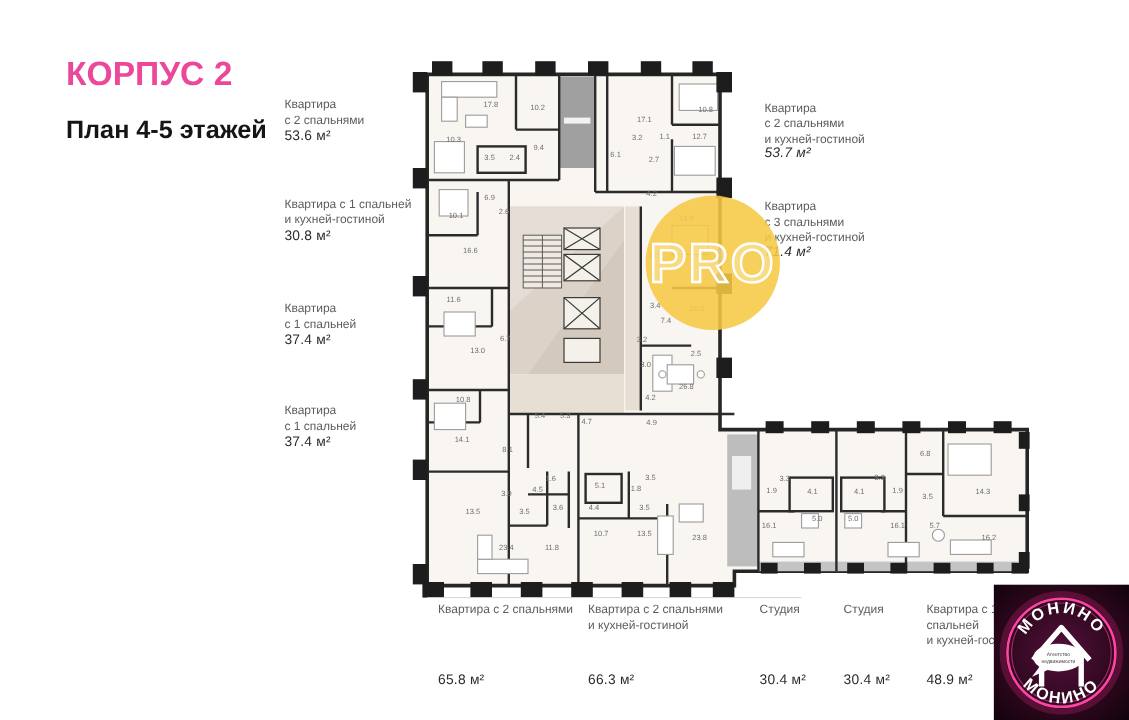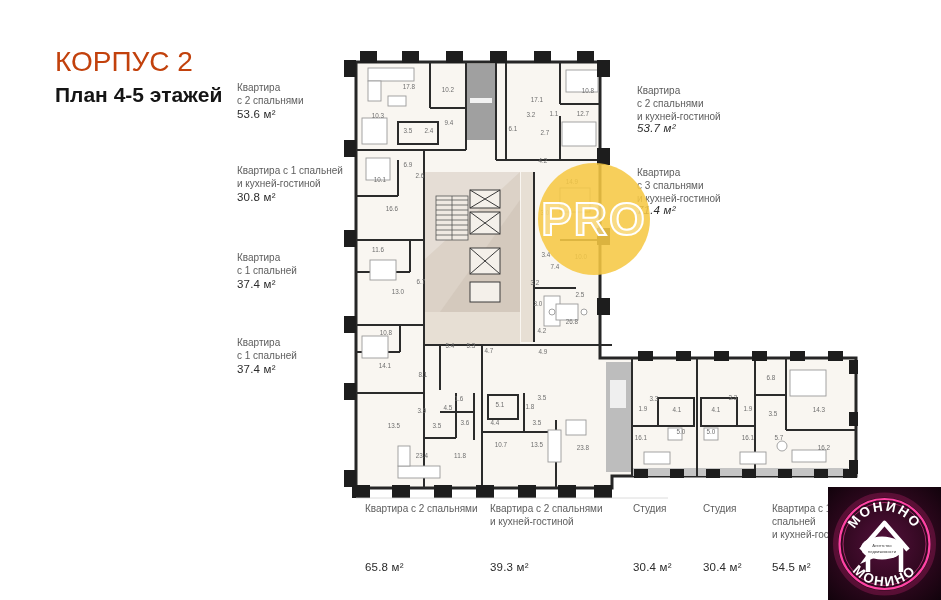--- a/index.html
+++ b/index.html
@@ -1,21 +1,21 @@
 <!DOCTYPE html>
 <html><head>
 <meta charset="utf-8">
 <style>
   html,body{margin:0;padding:0;background:#fff;}
   .page{position:relative;width:941px;height:600px;background:#ffffff;overflow:hidden;
         font-family:"Liberation Sans",sans-serif;}
   
   .title{position:absolute;left:55px;top:44px;}
-  .title .t1,.title .t2{font-size:28px;font-weight:normal;color:#c2410c;line-height:1.25;}
-  .title .t3{font-size:21px;font-weight:bold;color:#151515;line-height:1.35;margin-top:2px;}
+  .title .t1,.title .t2{font-size:28px;font-weight:bold;color:#ec4899;line-height:1.25;}
+  .title .t3{font-size:21px;font-weight:bold;color:#151515;line-height:1.35;margin-top:16px;}
   
   .apt{position:absolute;color:#555;}
   .apt .nm{font-size:10px;line-height:1.3;color:#5d5d5d;white-space:pre-line;}
   .apt .ar{position:absolute;left:0;font-size:11.5px;color:#2b2b2b;letter-spacing:.2px;}
   .offA .ar{top:27px;} .offB .ar{top:38px;font-style:italic;} .offC .ar{top:19px;margin-top:40px;}
   .plan-svg{position:absolute;left:340px;top:50px;}
   .stamp-svg{position:absolute;left:828px;top:487px;}
 </style>
 </head>
 <body>
@@ -61,34 +61,34 @@
     <div class="ar">71.4 м²</div>
   </div>
 
   <div class="apt offC" style="left:365px;top:502px;width:118px">
     <div class="nm">Квартира с 2 спальнями</div>
     <div class="ar">65.8 м²</div>
   </div>
   <div class="apt offC" style="left:490px;top:502px;width:120px">
     <div class="nm">Квартира с 2 спальнями
 и кухней-гостиной</div>
-    <div class="ar">39.3 м²</div>
+    <div class="ar">66.3 м²</div>
   </div>
   <div class="apt offC" style="left:633px;top:502px;width:60px">
     <div class="nm">Студия</div>
     <div class="ar">30.4 м²</div>
   </div>
   <div class="apt offC" style="left:703px;top:502px;width:60px">
     <div class="nm">Студия</div>
     <div class="ar">30.4 м²</div>
   </div>
   <div class="apt offC" style="left:772px;top:502px;width:100px">
     <div class="nm">Квартира с 1 спальней
 и кухней-гостиной</div>
-    <div class="ar">54.5 м²</div>
+    <div class="ar">48.9 м²</div>
   </div>
 
   <svg class="plan-svg" width="530" height="455" viewBox="340 50 530 455">
 
     <path d="M356,62 L600,62 L600,358 L856,358 L856,476 L612,476 L612,488 L356,488 Z" fill="#f9f6f1" stroke="#262626" stroke-width="3"></path>
 
     <g>
       <rect x="466" y="64" width="30" height="76" fill="#a0a0a0"></rect>
       <rect x="470" y="98" width="22" height="5" fill="#f2f2f2"></rect>
       <rect x="424" y="172" width="96" height="140" fill="#dcd2c7"></rect>

